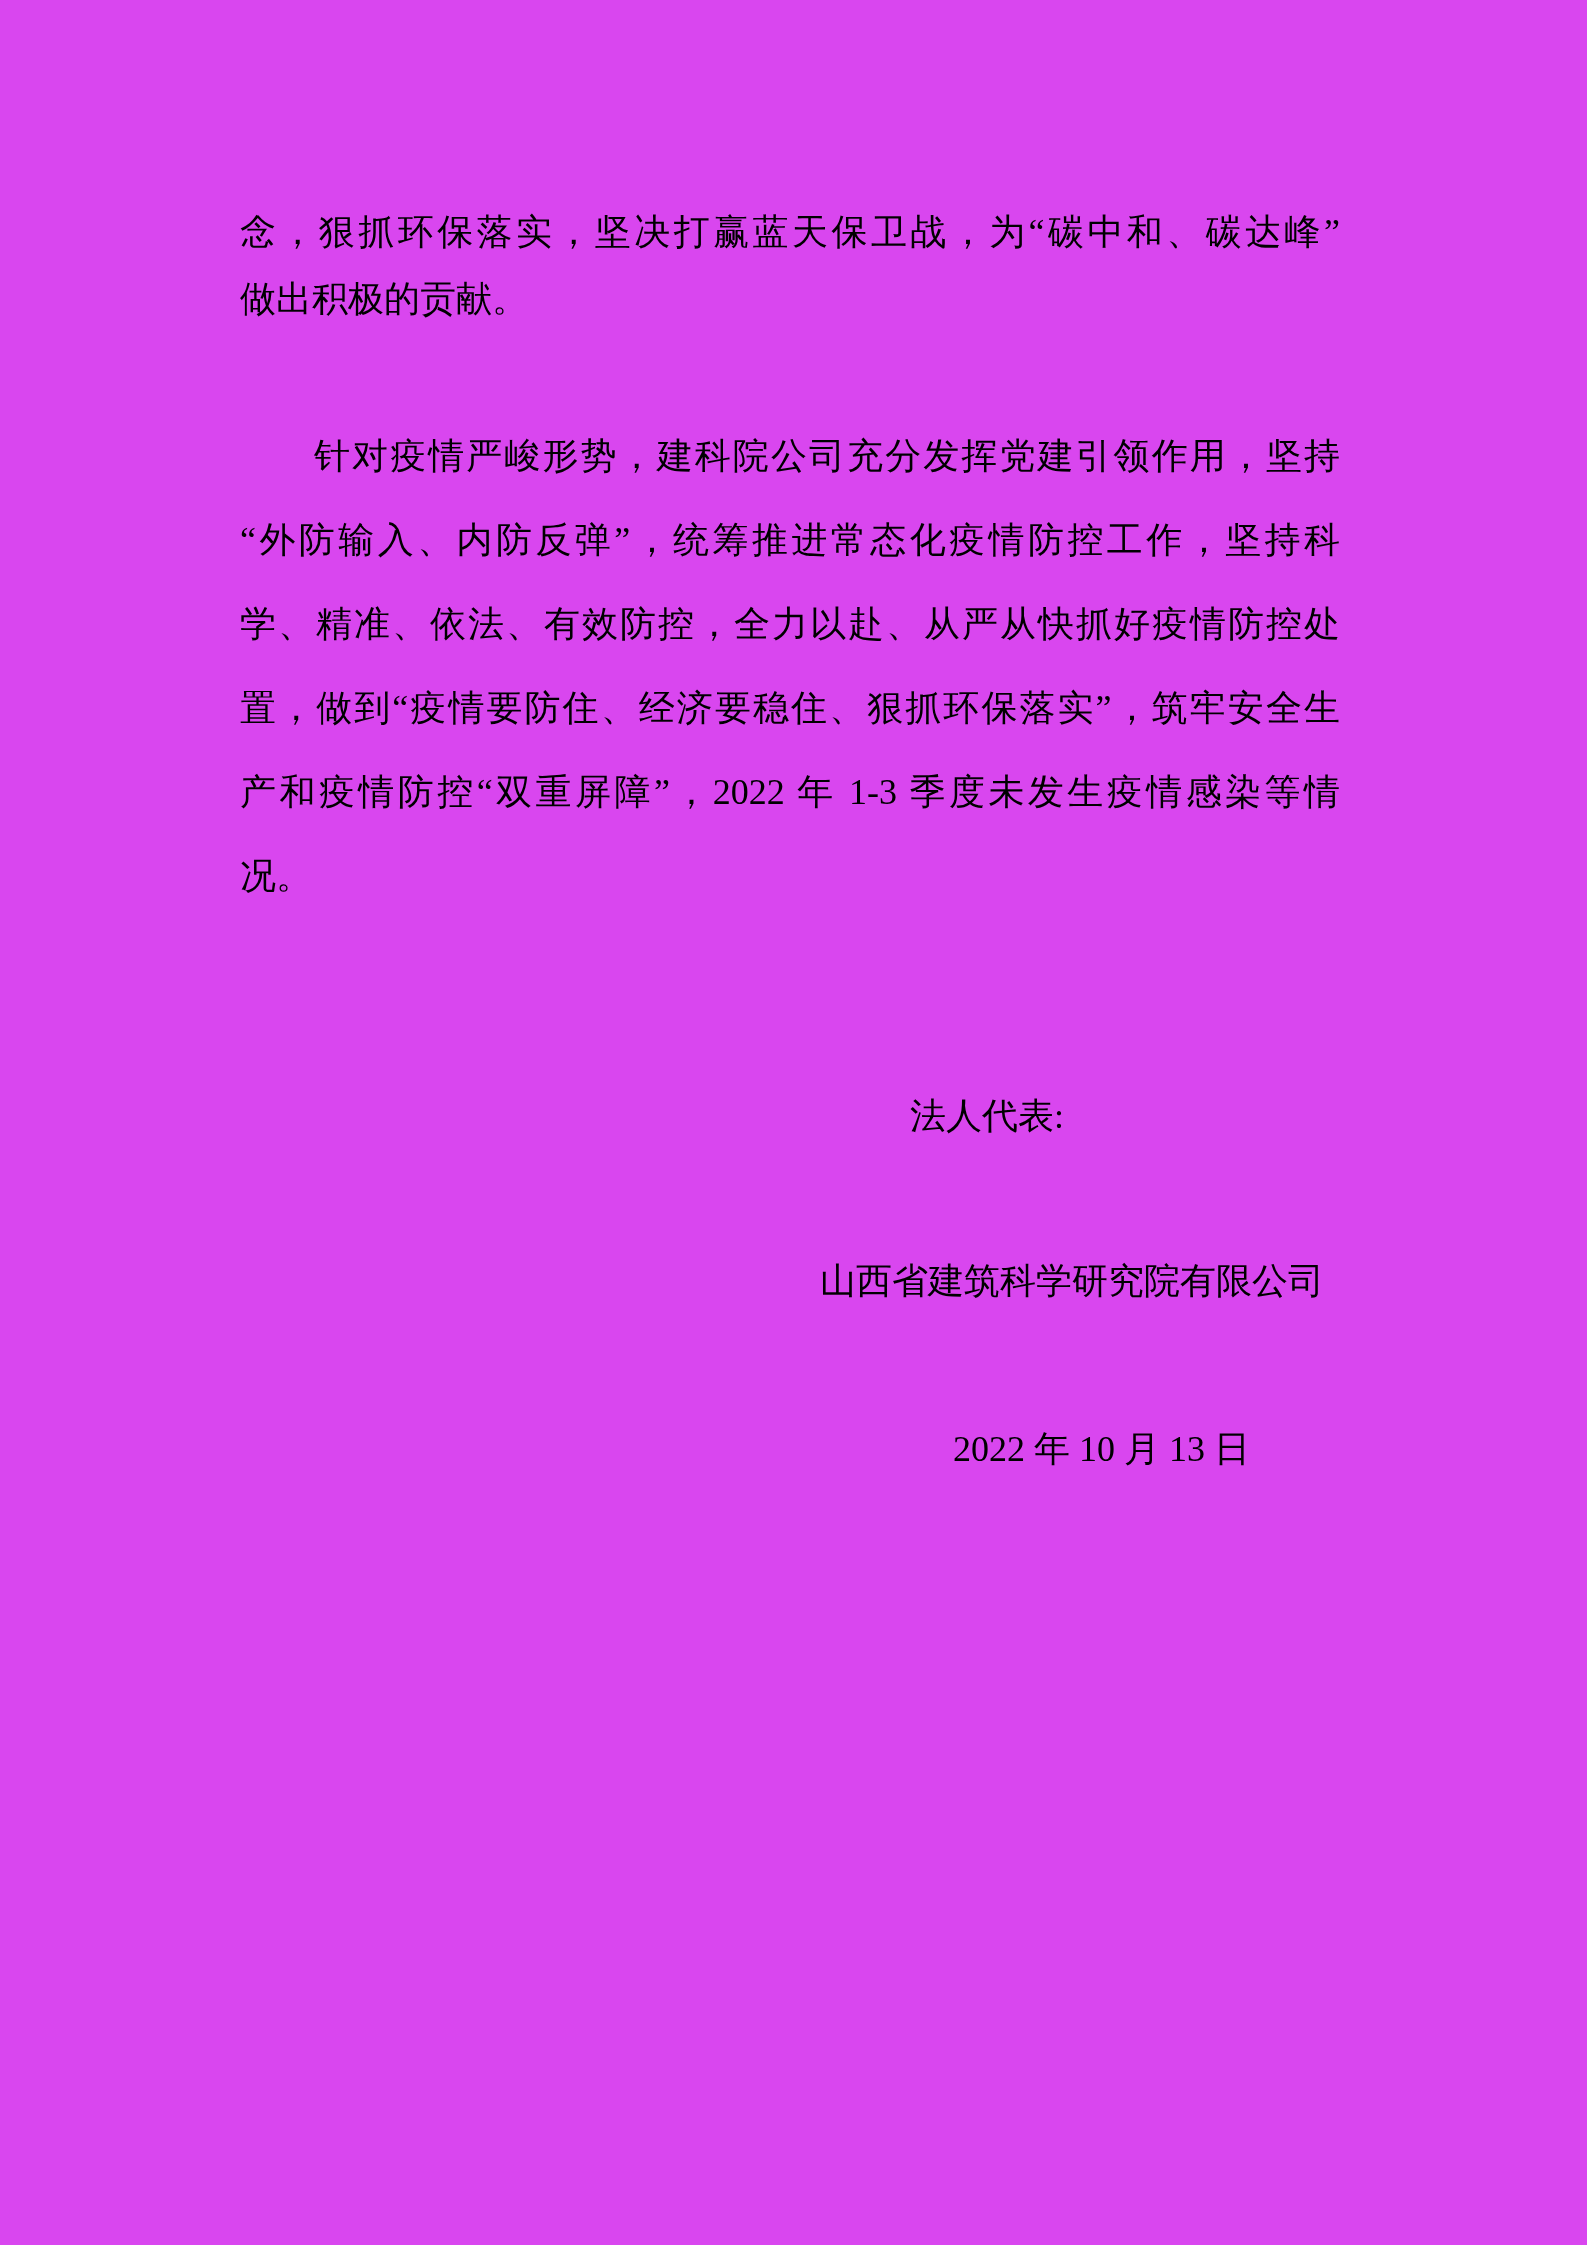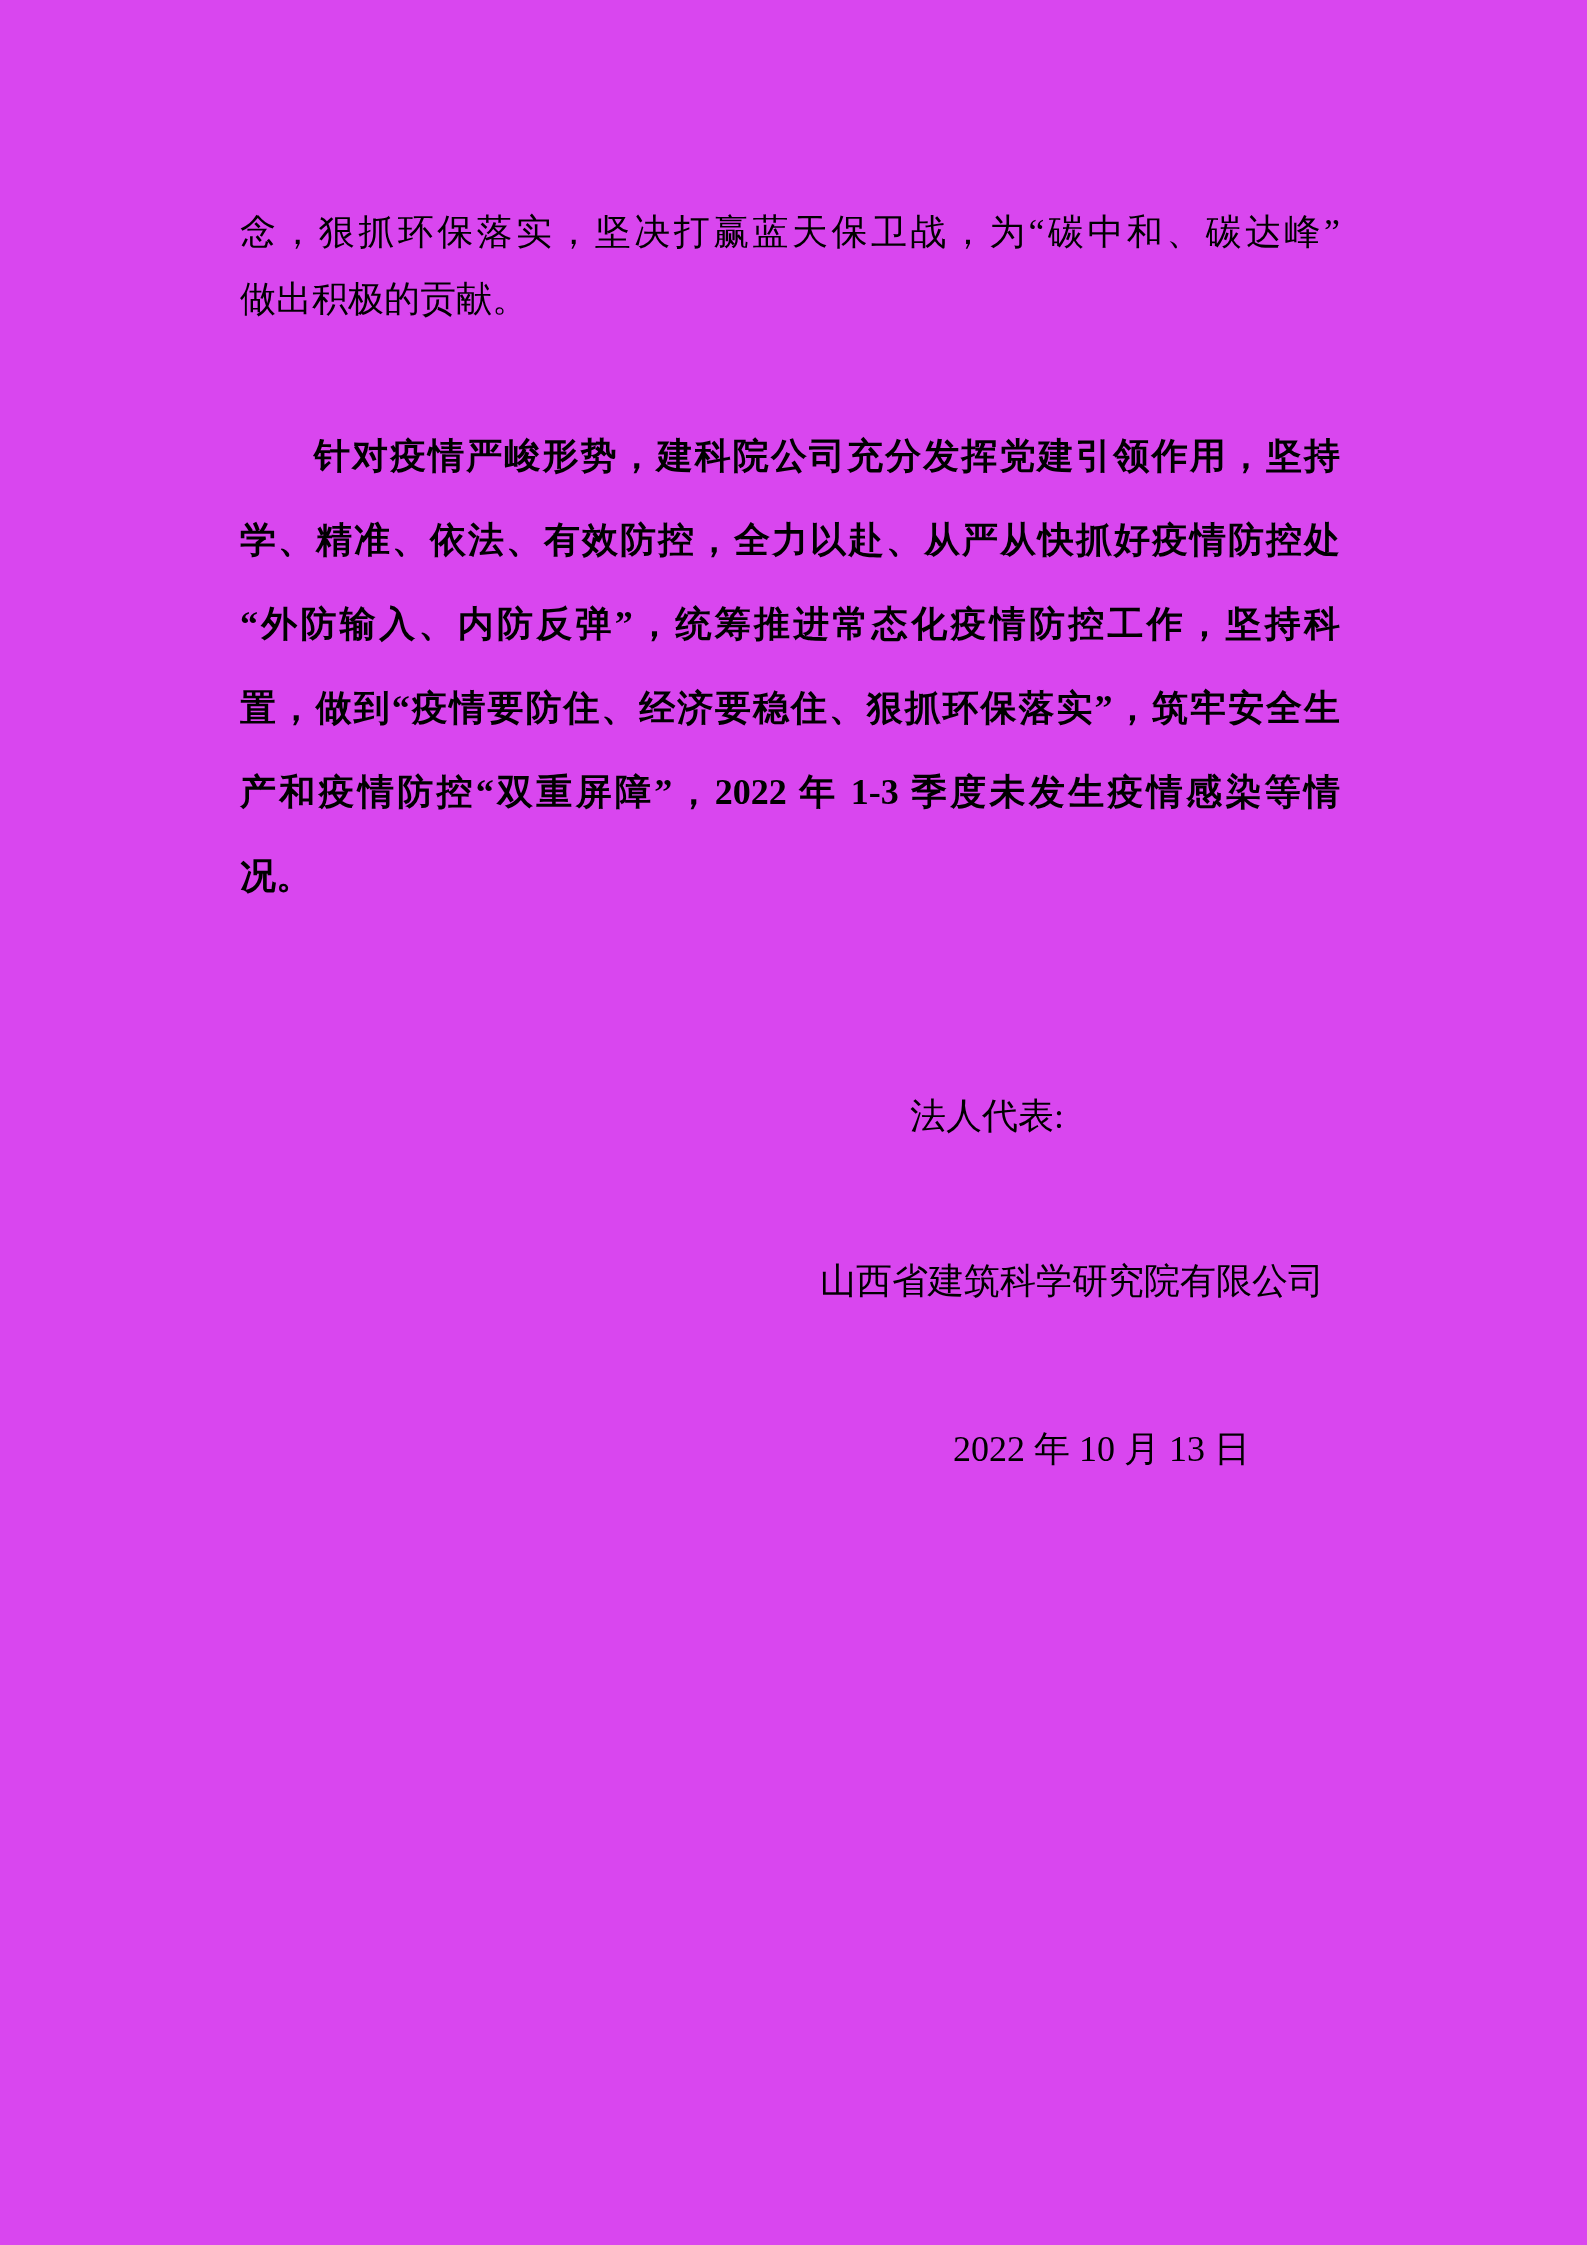--- a/index.html
+++ b/index.html
@@ -20,21 +20,20 @@
   }
   .tail-para {
     top: 199px;
     font-size: 36px;
     line-height: 67px;
   }
   .body-para {
     top: 414px;
     font-size: 36px;
     line-height: 84px;
-    font-weight: bold;
   }
   .line {
     width: 100%;
     white-space: nowrap;
   }
   .just {
     white-space: normal;
     text-align: justify;
     text-align-last: justify;
   }
@@ -67,22 +66,22 @@
 <div class="page">
 
   <div class="textblock tail-para">
     <div class="line just">念，狠抓环保落实，坚决打赢蓝天保卫战，为“碳中和、碳达峰”</div>
     <div class="line">做出积极的贡献。</div>
   </div>
 
 
   <div class="textblock body-para">
     <div class="line just indent2">针对疫情严峻形势，建科院公司充分发挥党建引领作用，坚持</div>
+    <div class="line just">“外防输入、内防反弹”，统筹推进常态化疫情防控工作，坚持科</div>
     <div class="line just">学、精准、依法、有效防控，全力以赴、从严从快抓好疫情防控处</div>
-    <div class="line just">“外防输入、内防反弹”，统筹推进常态化疫情防控工作，坚持科</div>
     <div class="line just">置，做到“疫情要防住、经济要稳住、狠抓环保落实”，筑牢安全生</div>
     <div class="line just">产和疫情防控“双重屏障”，2022 年 1-3 季度未发生疫情感染等情</div>
     <div class="line">况。</div>
   </div>
 
   <div class="sig-line sig-legal">法人代表:</div>
 
   <div class="sig-line sig-company">山西省建筑科学研究院有限公司</div>
 
   <div class="sig-line sig-date">2022 年 10 月 13 日</div>

